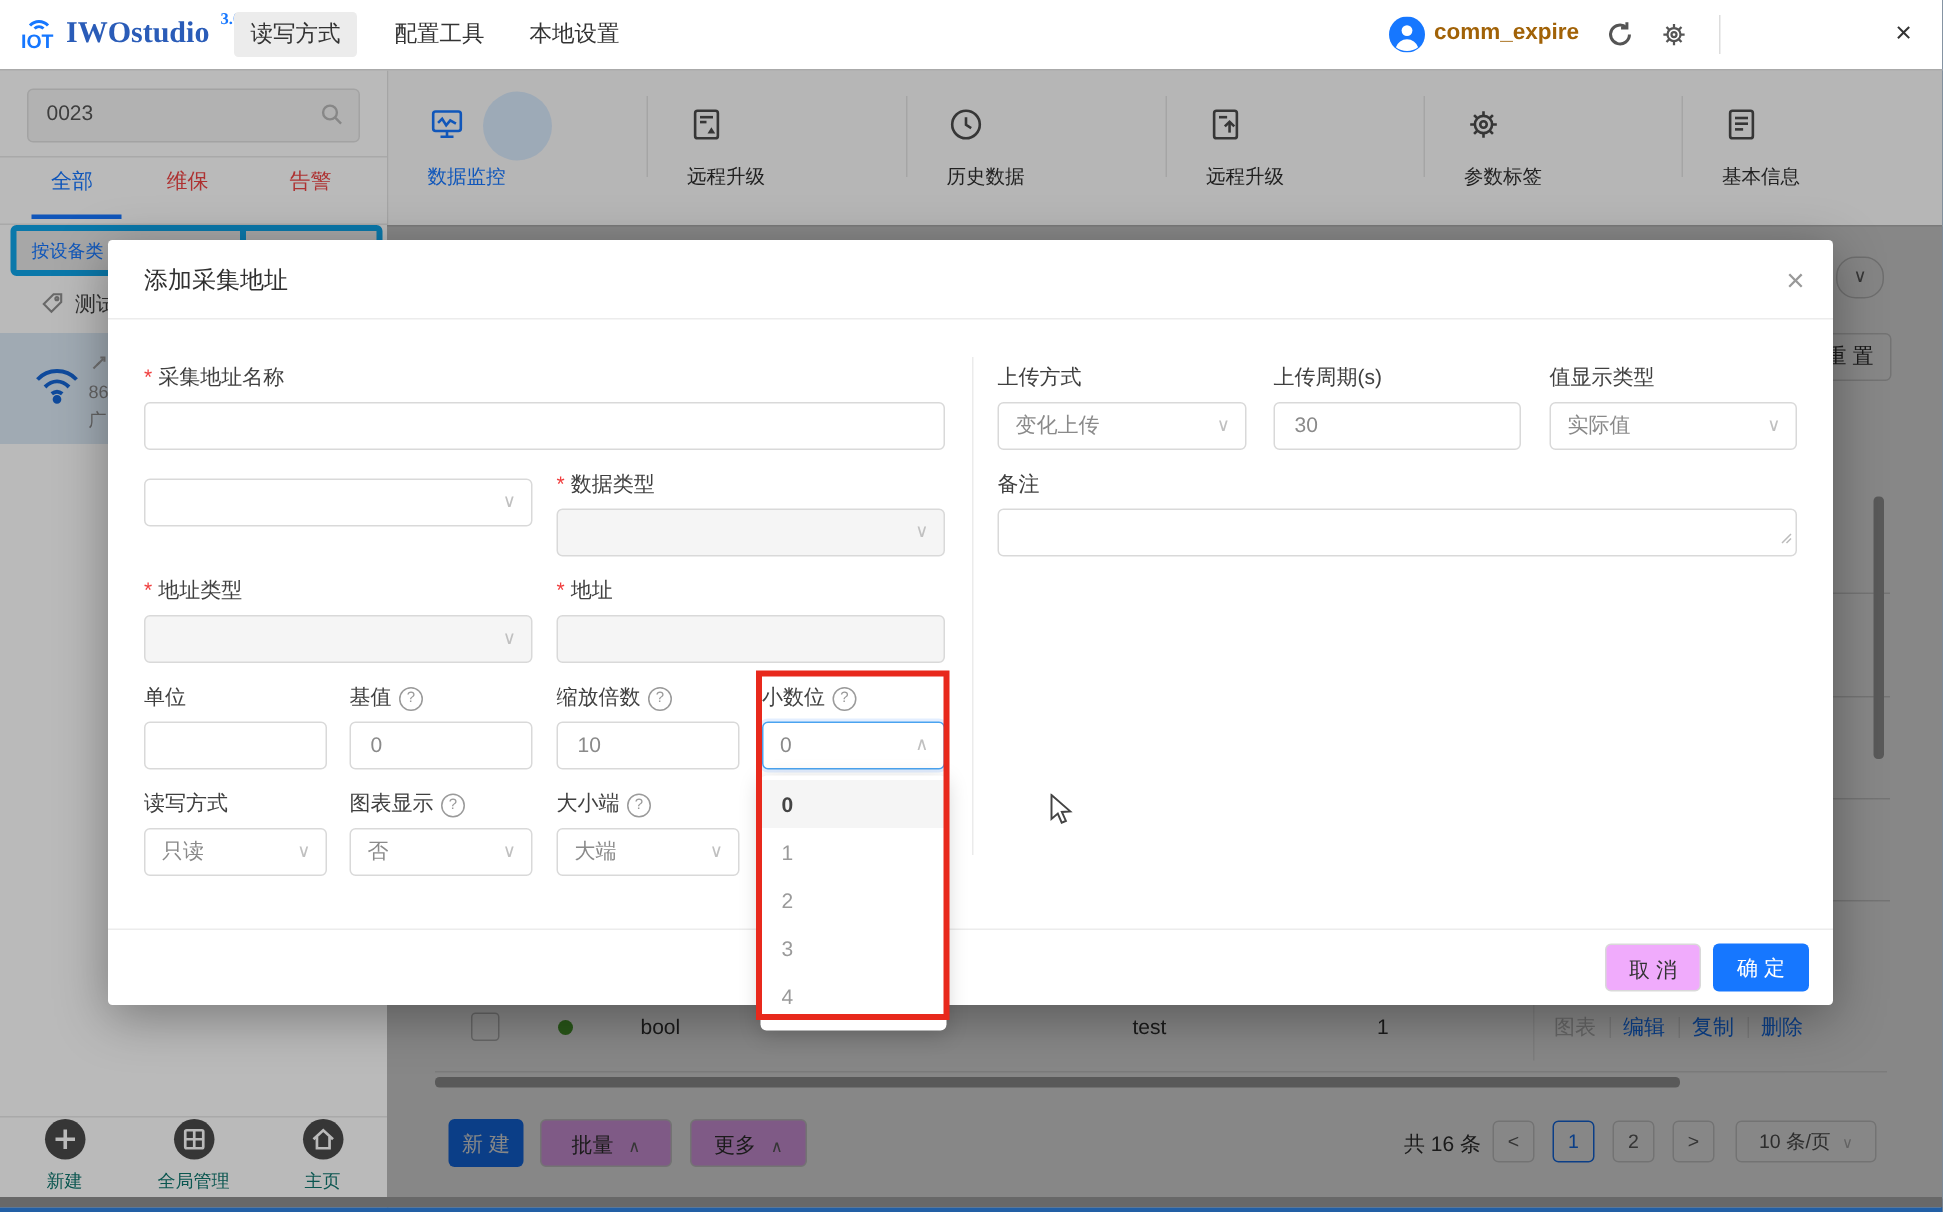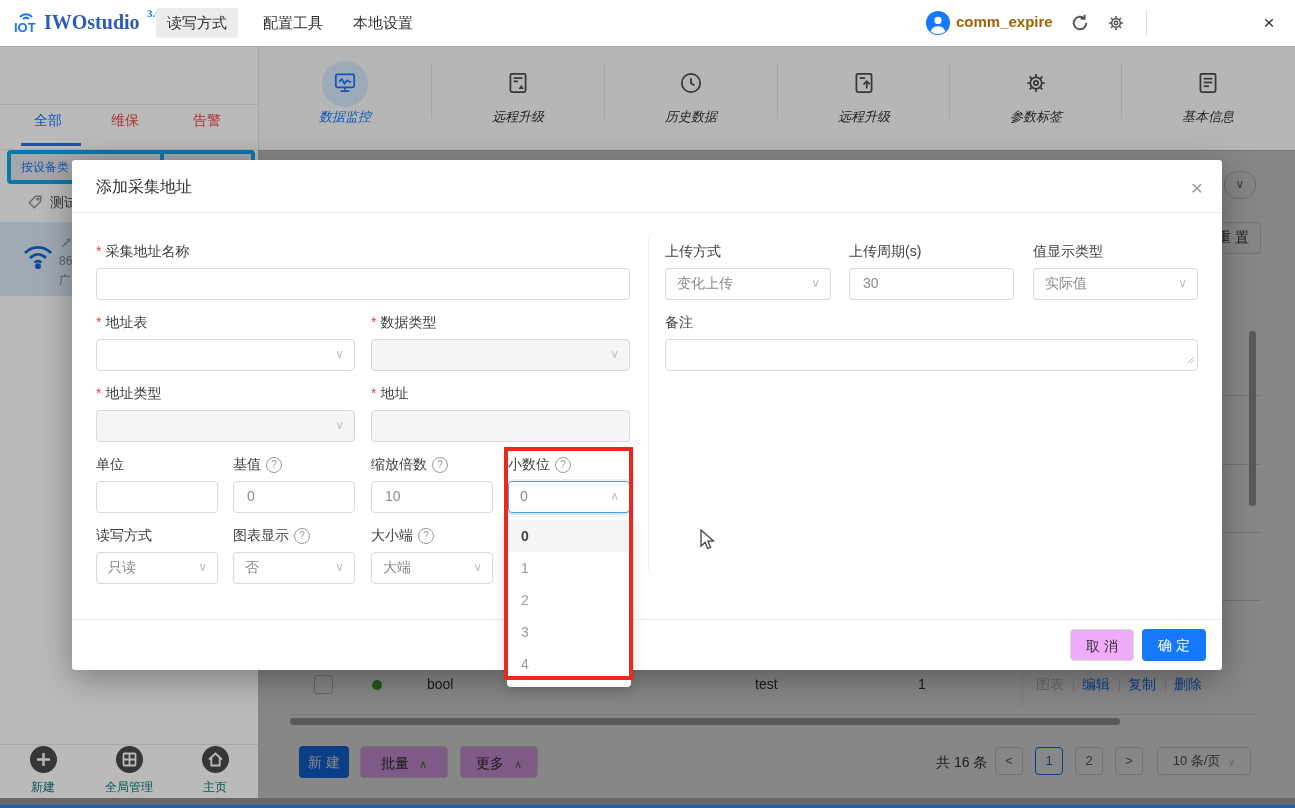--- a/index.html
+++ b/index.html
@@ -28,21 +28,21 @@
   .filterbtn{top:104px;height:26px;border:4px solid #0ea5e9;border-radius:4px;color:#1677ff;font-size:12px;
              line-height:26px;padding-left:10px;background:#e5e5e5;white-space:nowrap;overflow:hidden;}
   .taglabel{left:50px;top:148px;font-size:14px;color:#444;}
   .devitem{left:0;top:176px;width:258px;height:74px;background:#dce9f6;}
   .devline{left:59px;font-size:12px;color:#8a8a8a;}
   .dockitem{top:700px;width:86px;text-align:center;}
   .dockcircle{width:27px;height:27px;border-radius:50%;background:#4a4a4a;margin:0 auto;position:relative;}
   .docklabel{font-size:12px;color:#0f766e;margin-top:6px;}
   
   .featurebar{left:259px;top:46px;width:1036px;height:104px;background:#fafafa;z-index:1;}
-  .fitem{top:0;width:120px;height:120px;text-align:center;cursor:pointer;font-style:italic;}
+  .fitem{top:0;width:120px;height:120px;text-align:left;cursor:pointer;}
   .fitem .ficon{margin-top:24px;color:#4a4a4a;position:relative;z-index:1;}
   .fitem.active .ficon{color:#1677ff;}
   .flab{font-size:13px;color:#2e2e2e;margin-top:8px;position:relative;z-index:1;}
   .fitem.active .flab{color:#1677ff;}
   .fcircle{position:absolute;left:37px;top:15px;width:46px;height:46px;border-radius:50%;background:#d8e9fb;}
   .fsep{top:18px;width:1px;height:54px;background:#e3e3e3;}
   .panel{left:258px;top:150px;width:1037px;height:648px;background:#fff;border-top:1px solid #e6e6e6;z-index:1;}
   .pill{left:966px;top:20px;width:30px;height:26px;border:1px solid #d0d0d0;border-radius:13px;background:#fbfbfb;
         text-align:center;line-height:24px;color:#666;font-size:12px;}
   .resetbtn{left:947px;top:71px;width:54px;height:30px;border:1px solid #d9d9d9;border-radius:4px;background:#fff;
@@ -145,20 +145,29 @@
         <path d="M12,3.5 L12,6.5 M12,17.5 L12,20.5 M3.5,12 L6.5,12 M17.5,12 L20.5,12 M6,6 L8.1,8.1 M15.9,15.9 L18,18 M6,18 L8.1,15.9 M15.9,8.1 L18,6"></path>
       </svg>
     </span>
     <div class="abs tbsep"></div>
     <div class="abs winbtn" style="left:1158px;"></div>
     <div class="abs winbtn" style="left:1208px;"></div>
     <div class="abs winbtn" style="left:1256px;">×</div>
   </div>
 
   <div class="abs sidebar">
+    <div class="abs searchbox">
+      <input value="0023" style="">
+      <span class="abs" style="right:10px;top:8px;">
+        <svg width="16" height="16" viewBox="0 0 16 16" stroke="#b9b9b9" stroke-width="1.6" fill="none">
+          <circle cx="7" cy="7" r="4.6"></circle>
+            <line x1="10.6" y1="10.6" x2="14.4" y2="14.4"></line>
+        </svg>
+      </span>
+    </div>
     <div class="abs sidesep" style="top:58px;"></div>
     <span class="abs stab active" style="left:34px;">全部</span>
     <span class="abs stab" style="left:111px;">维保</span>
     <span class="abs stab" style="left:193px;">告警</span>
     <div class="abs stabline"></div>
     <div class="abs sidesep" style="top:103px;"></div>
     <div class="abs filterbtn" style="left:7px;width:146px;">按设备类</div>
     <div class="abs filterbtn" style="left:160px;width:77px;"></div>
 
     <span class="abs" style="left:27px;top:148px;">
@@ -347,21 +356,20 @@
     <div class="abs coldiv"></div>
 
     <div class="fld" style="left:24px;top:83px;width:534px;">
       <div class="flabel"><span class="req">*</span><span>采集地址名称</span></div>
       <div class="ctrl">
           <input style="">
         </div>
     </div>
 
     <div class="fld" style="left:24px;top:154px;width:259px;">
-      <div class="flabel"><span class="req">*</span><span>地址表</span></div>
       <div class="ctrl">
           <span class="chev">∨</span>
         </div>
     </div>
     <div class="fld" style="left:299px;top:154px;width:259px;">
       <div class="flabel"><span class="req">*</span><span>数据类型</span></div>
       <div class="ctrl disabled">
           <span class="chev">∨</span>
         </div>
     </div>

